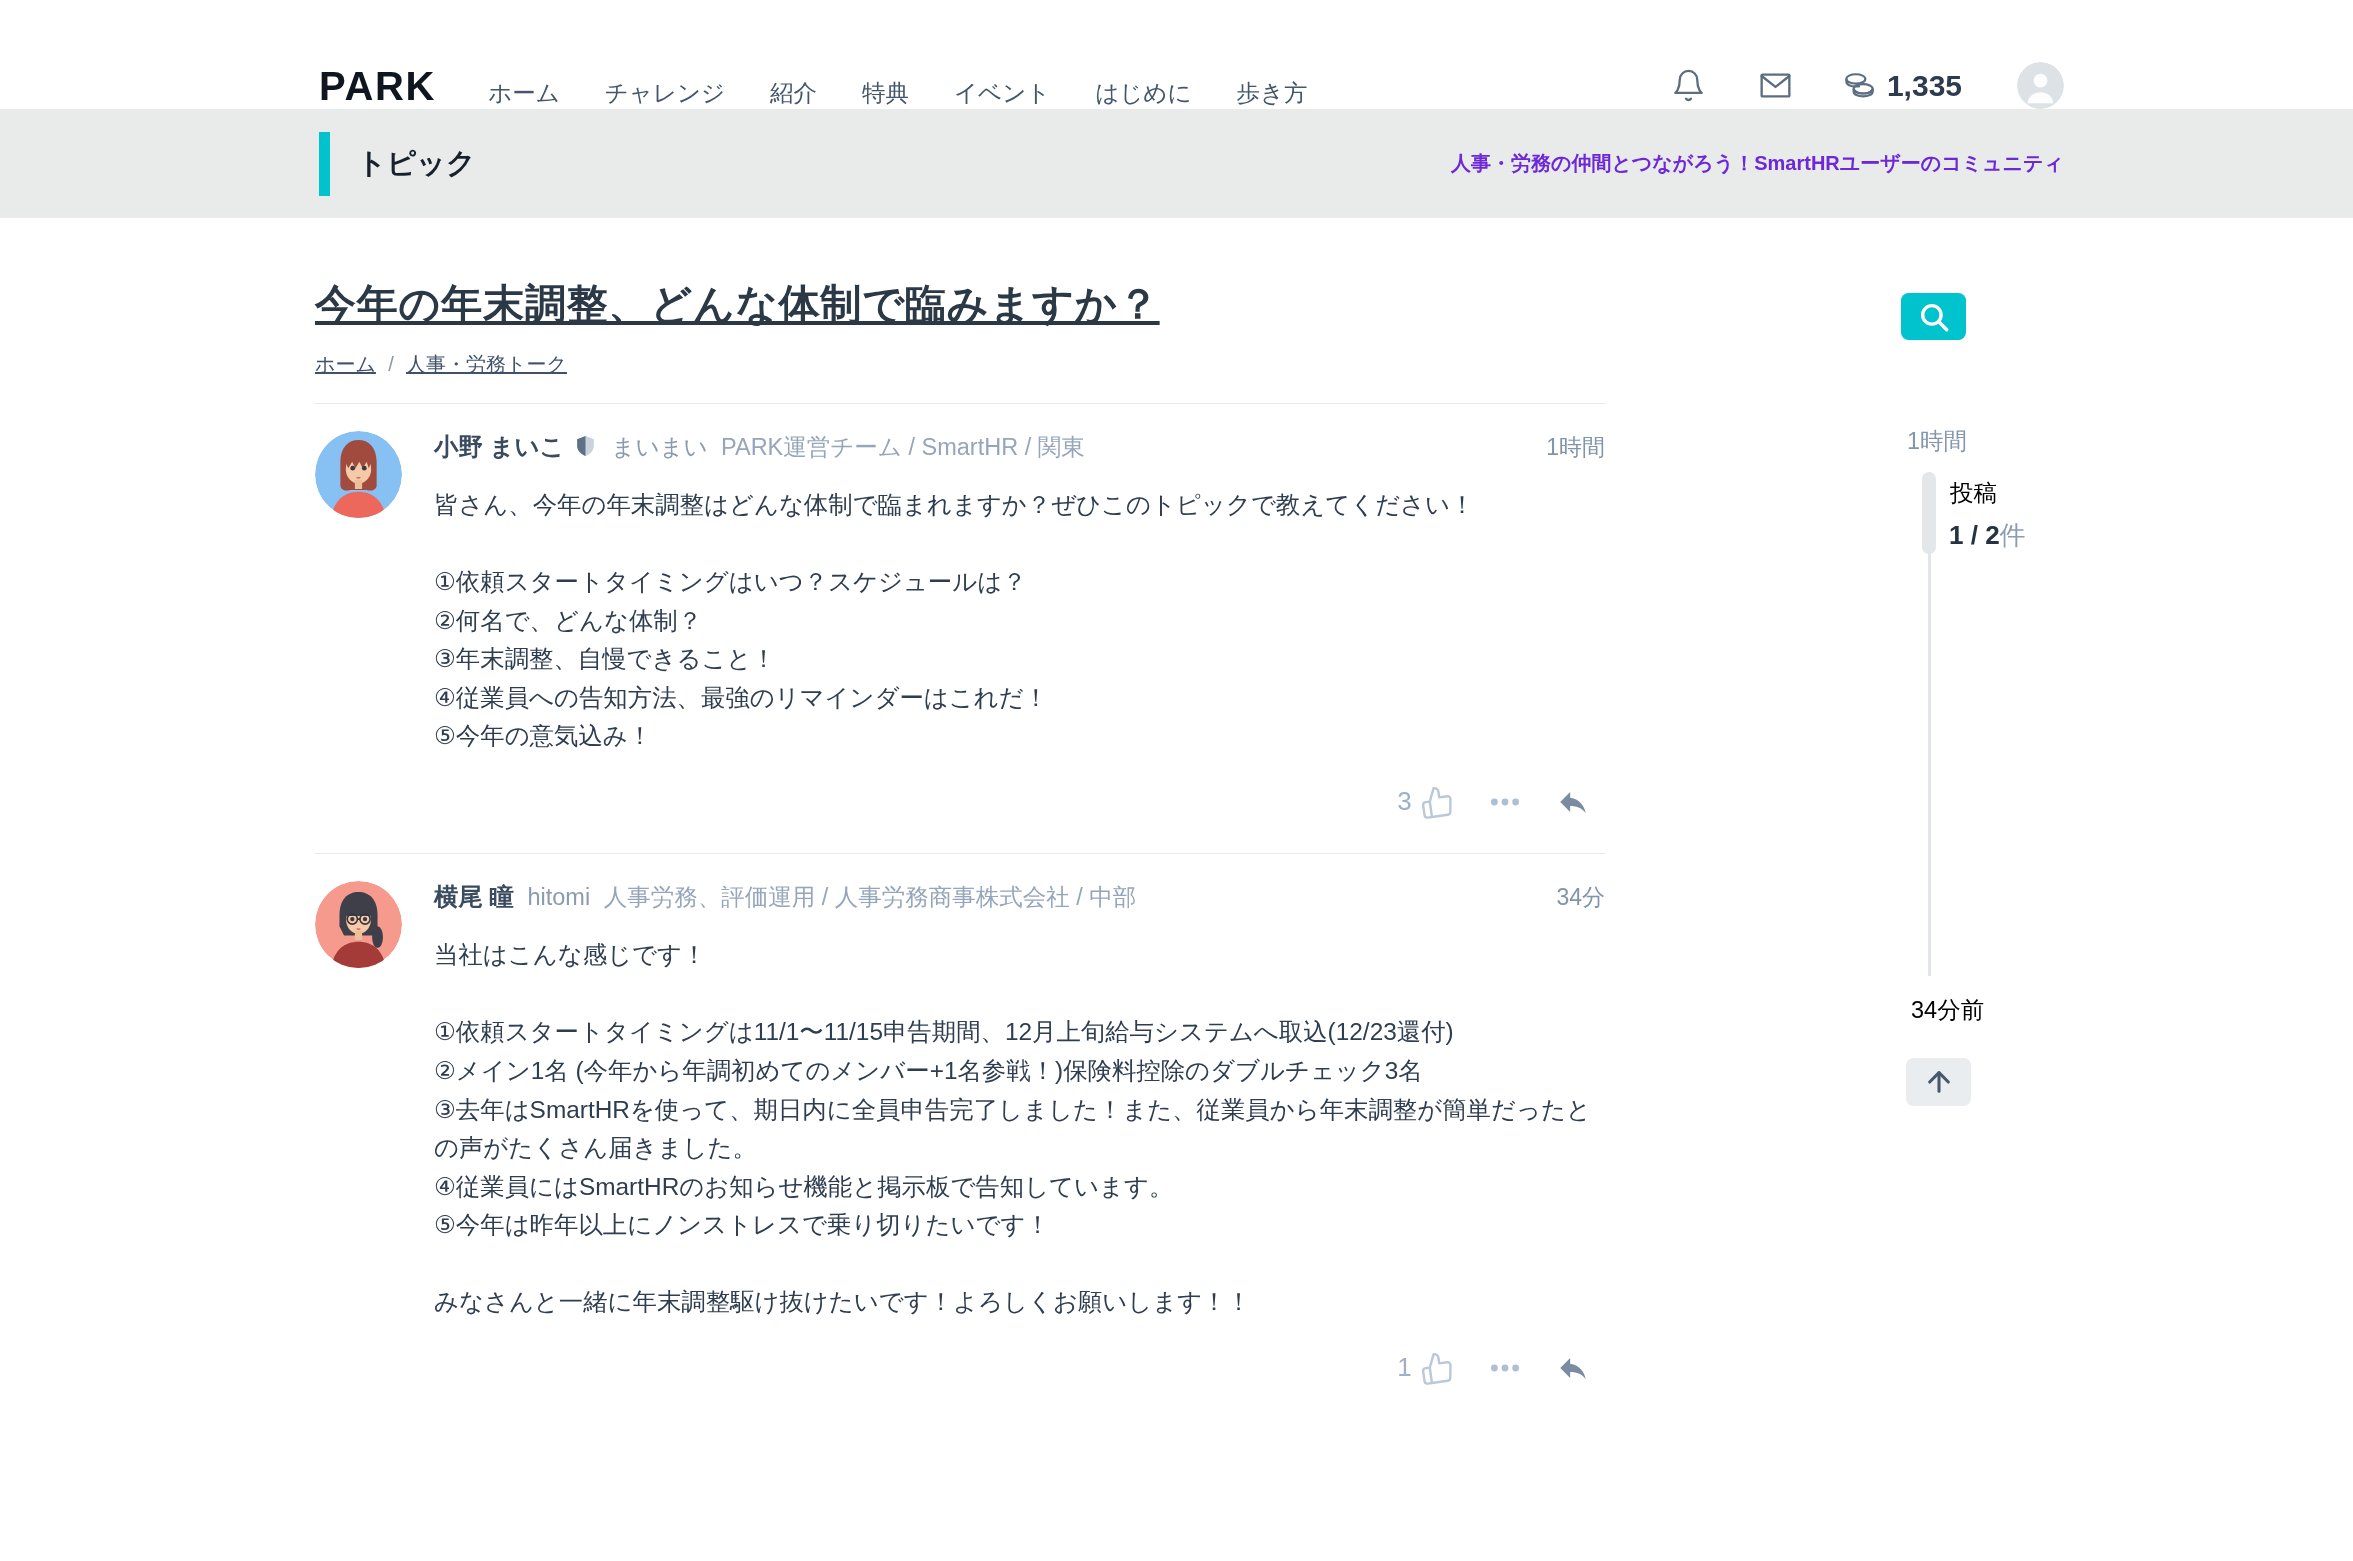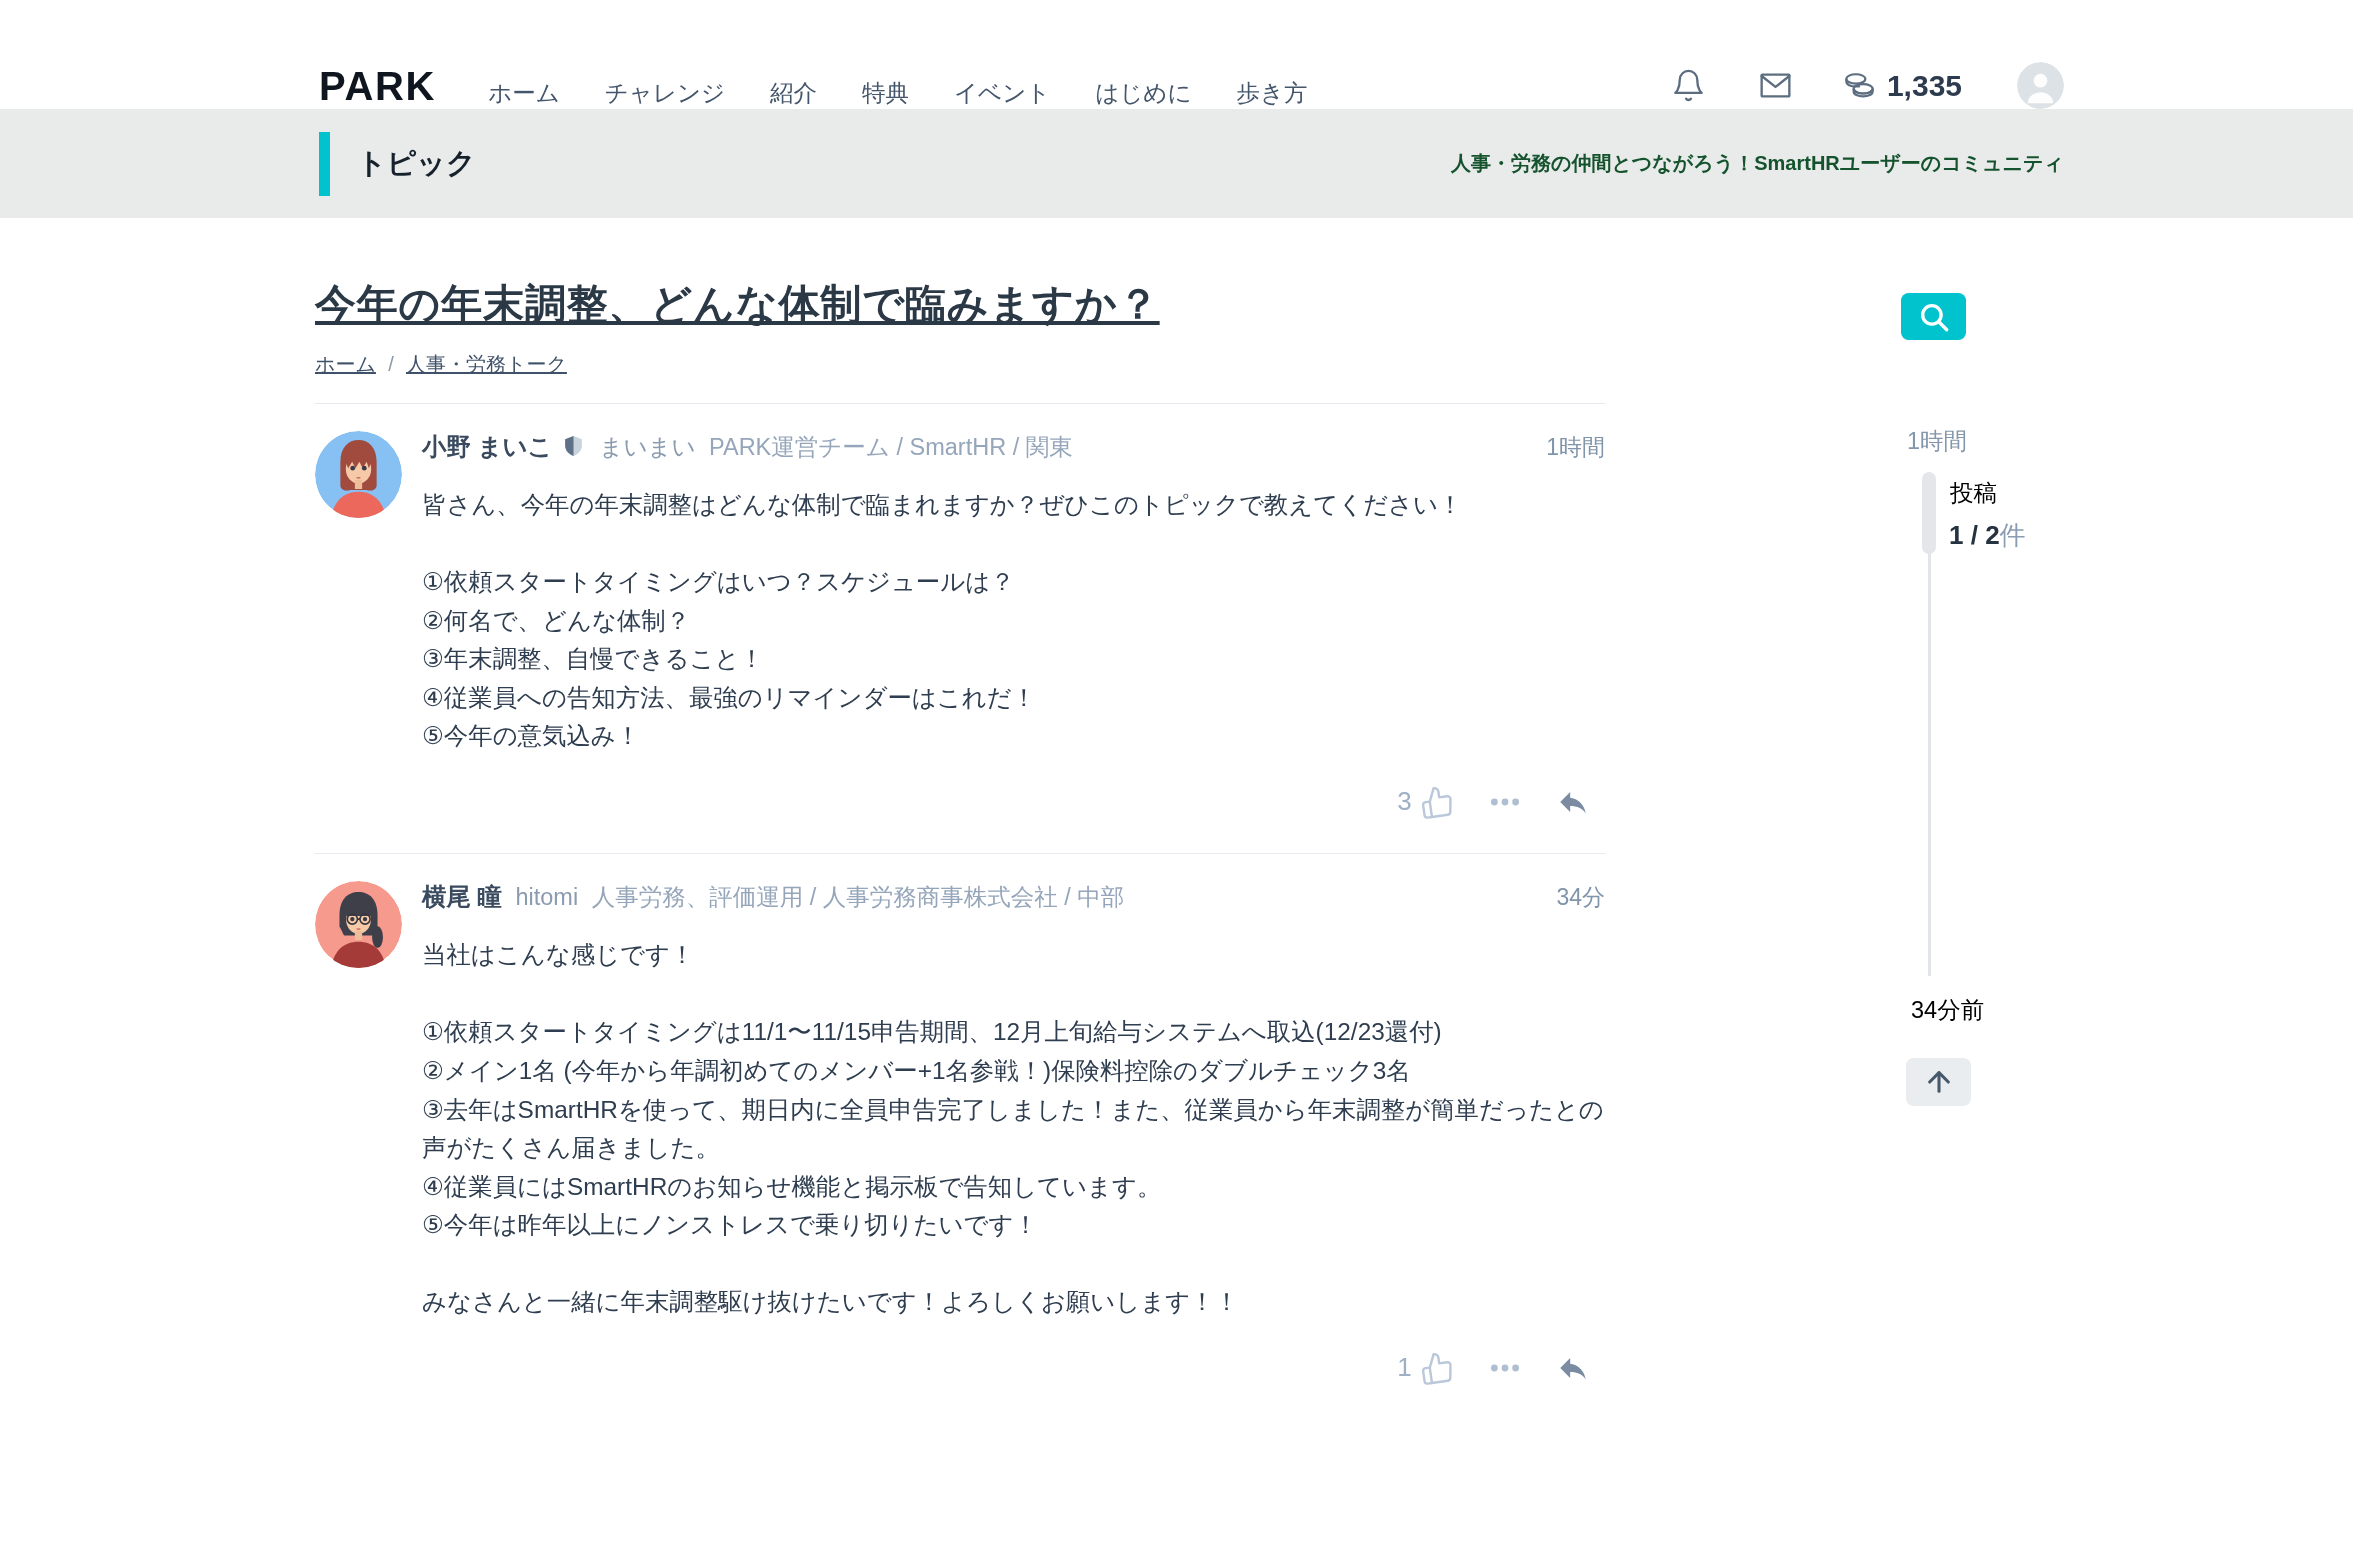--- a/index.html
+++ b/index.html
@@ -15,31 +15,31 @@
   .hicon { width:35px; height:35px; display:block; }
   .hicon-btn { margin-left:52px; cursor:pointer; display:flex; align-items:center; }
   .coins { display:flex; align-items:center; margin-left:49px; }
   .coin-count { font-size:30px; font-weight:600; color:#2c3b4e; margin-left:10px; }
   .header-avatar { width:47px; height:47px; margin-left:55px; border-radius:50%; }
 
   
   .topic-band { height:109px; background:#e9eaea; display:flex; align-items:center; padding:0 290px 0 319px; }
   .accent-bar { width:11px; height:64px; background:var(--accent,#00c3cd); }
   .band-title { font-size:29px; font-weight:700; color:#16212c; margin-left:27px; }
-  .band-tagline { margin-left:auto; font-size:20px; font-weight:700; color:#14532d; }
+  .band-tagline { margin-left:auto; font-size:20px; font-weight:700; color:#6d28d9; }
 
   
   .main { position:relative; }
   .content { width:1290px; margin-left:315px; padding-top:59px; }
   .page-title { font-size:41px; font-weight:700; color:#2b3947; letter-spacing:0.8px;text-decoration:underline; }
   .breadcrumb { margin-top:18.5px; font-size:20px; color:#67788c; padding-bottom:25px; border-bottom:1.7px solid #e6e9ee; }
   .crumb { color:#40526a; text-decoration:underline; cursor:pointer; }
   .crumb-sep { margin:0 6.7px; color:#8a98a8; }
 
-  .post { display:flex; padding:27px 0 34px 0; }
+  .post { display:flex; padding:27px 0 34px 0;gap:12px; }
   .post + .post { border-top:1.7px solid #e7eaee; }
   .post-avatar { width:87px; height:87px; flex-shrink:0; }
   .post-body { flex:1; margin-left:20px; min-width:0; }
   .post-head { display:flex; align-items:baseline; }
   .author { font-size:24.4px; font-weight:700; color:#3a4b5f; }
   .badge { width:25px; height:25px; margin-left:8.4px; align-self:center; }
   .handle { font-size:23.5px; color:#8a9bb0; margin-left:13.5px; }
   .meta { font-size:23.5px; color:#95a5ba; margin-left:13.5px; }
   .time { margin-left:auto; font-size:23px; color:#8094aa; }
   .message { margin-top:23.5px; font-size:24.4px; line-height:1.58; color:#2e3d4f; white-space:pre-line; }

